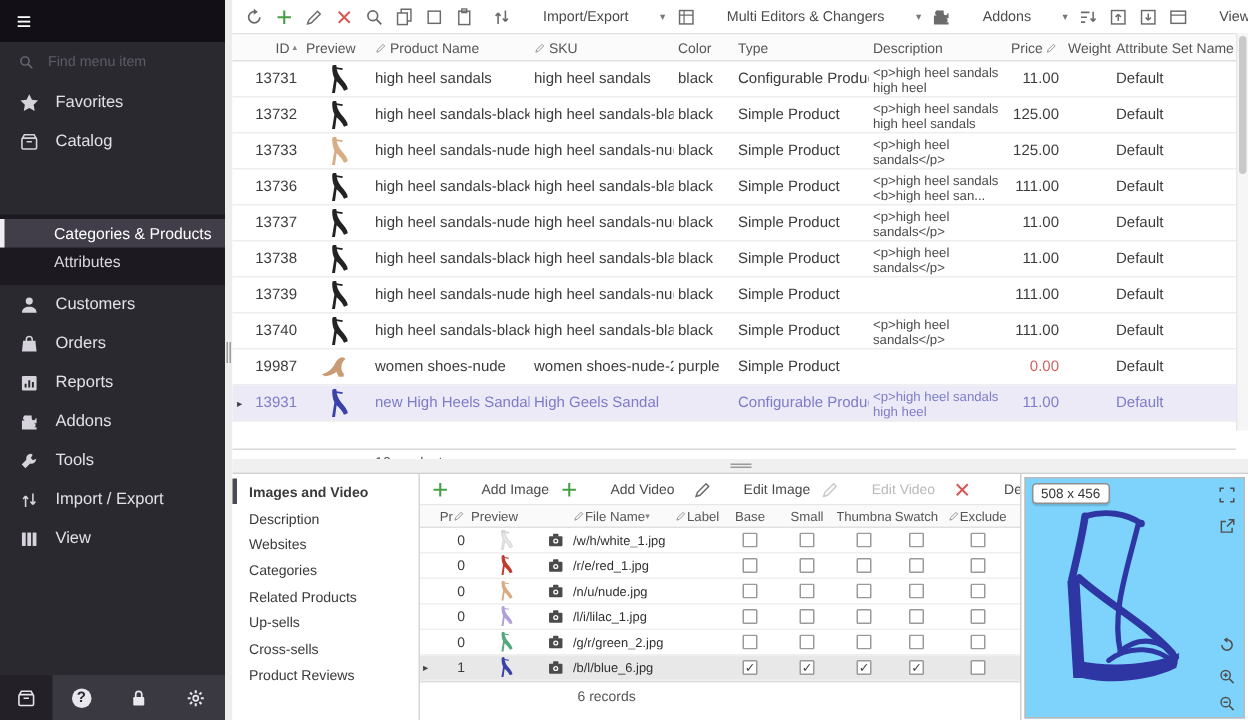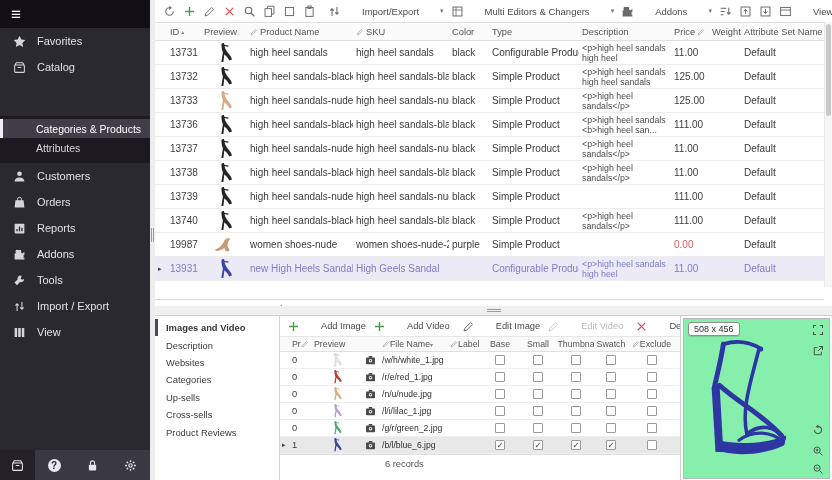--- a/index.html
+++ b/index.html
@@ -44,21 +44,21 @@
   .tarrow{font-size:7px;color:#777;}
   .vsep{width:1px;height:14px;background:#ddd;margin:0 2px;}
   .flabel{font-size:9.5px;color:#444;margin:0 3px 0 4px;}
   .fselect{display:flex;align-items:center;justify-content:space-between;width:168px;height:15px;border:1px solid #b9b9b9;border-radius:2px;padding:0 4px;font-size:8.6px;color:#333;cursor:pointer;background:#fff;overflow:hidden;}
 
   #pgrid{--pcols:12px 34px 46px 106px 96px 40px 90px 92px 38px 32px 83px;}
   .prow{display:grid;grid-template-columns:var(--pcols);align-items:center;height:23px;border-bottom:1px solid #ededed;font-size:10px;color:#3c3c3c;cursor:default;}
   .prow>div{padding:0 3px;overflow:hidden;white-space:nowrap;display:flex;align-items:center;}
   .phead{height:17px;background:#fbfbfb;border-bottom:1px solid #e0e0e0;color:#555;font-size:9.3px;}
   .phead>div{gap:2px;}
-  .c-right{}
+  .c-right{justify-content:flex-end;}
   .c-center{justify-content:center;}
   .cell-desc{white-space:normal!important;font-size:8.8px;line-height:10px;max-height:20px;color:#4a4a4a;display:block!important;padding-top:1px!important;}
   .prow.sel{background:#eceaf6;}
   .prow.sel>div{color:#7c7cc9;}
   .rowmark{font-size:7px;color:#444;}
   .pencil-mini{width:8px;height:8px;color:#8a8a8a;}
   .sortmini{font-size:6px;color:#888;}
   .shoe{display:flex;align-items:center;justify-content:center;}
   .shoe svg{width:15px;height:20px;}
   .shoe.pump svg{width:20px;height:14px;}
@@ -89,21 +89,21 @@
   .irow>div{padding:0 2px;overflow:hidden;white-space:nowrap;display:flex;align-items:center;}
   .ihead{height:14px;background:#fafafa;border-bottom:1px solid #e0e0e0;color:#555;font-size:8.8px;}
   .irow.sel{background:#e8e8e8;}
   .irow .shoe svg{width:11px;height:14px;}
   .fname{font-size:8.6px;color:#2f2f2f;}
   .cb{width:10px;height:10px;border:1px solid #9a9a9a;border-radius:1px;background:#fff;display:flex;align-items:center;justify-content:center;font-size:8.5px;color:#444;cursor:pointer;box-sizing:border-box;}
   .cam{width:11px;height:10px;color:#4a4a4a;}
   #istatus{height:17px;border-top:1px solid #dedede;display:flex;align-items:center;padding-left:105px;font-size:9.3px;color:#555;}
 
   #imgpanel{position:absolute;left:525px;top:0;width:152px;height:165px;border-left:1px solid #cfcfcf;box-sizing:border-box;background:#fff;}
-  .imgbox{position:absolute;left:2px;top:2px;right:2px;bottom:2px;border:1px solid #b9b9b9;background:#86efac;}
+  .imgbox{position:absolute;left:2px;top:2px;right:2px;bottom:2px;border:1px solid #b9b9b9;background:#7dd3fc;}
   .sizebadge{position:absolute;left:4px;top:3px;border:1px solid #8f8f8f;border-radius:3px;background:#fff;padding:1px 5px;font-size:9px;color:#333;box-shadow:0 1px 1px rgba(0,0,0,.15);}
   .pico{position:absolute;width:12px;height:12px;color:#4f4f4f;cursor:pointer;}
   .bigshoe{position:absolute;left:6px;top:14px;width:108px;height:138px;color:#2e36a3;}
 </style>
 </head>
 <body>
 
 <svg width="0" height="0" style="position:absolute" aria-hidden="true">
   <defs>
     <symbol id="i-refresh" viewBox="0 0 16 16">
@@ -234,20 +234,26 @@
       </symbol>
     <symbol id="i-pump" viewBox="0 0 20 14">
         <path d="M.5 11.5C5 10.6 8 7.4 9.6 3.9 10.6 1.7 12.3.4 14.3.1l2.2 1c-1.7 1.3-2.7 3-2.9 5.2-.2 1.9.4 3.6 1.7 5l-.3 1.9h-3.2l-1.5-3.3c-2 1.7-4.7 2.8-7.7 3z" fill="currentColor"></path>
       </symbol>
   </defs>
 </svg>
 
 <aside id="sidebar">
   <div class="sb-top">
     <span class="sb-burger">≡</span>
+  </div>
+  <div class="sb-search">
+    <svg class="ic">
+        <use href="#i-search"></use>
+      </svg>
+    <input type="text" placeholder="Find menu item" style="">
   </div>
   <div id="sb-items">
       <div class="sb-item">
         <svg class="ic">
           <use href="#i-star"></use>
         </svg>
         <span>Favorites</span>
       </div>
       <div class="sb-item">
         <svg class="ic">
@@ -681,20 +687,23 @@
         <span>Images and Video</span>
       </div>
       <div class="tab">
         <span>Description</span>
       </div>
       <div class="tab">
         <span>Websites</span>
       </div>
       <div class="tab">
         <span>Categories</span>
+      </div>
+      <div class="tab">
+        <span>Related Products</span>
       </div>
       <div class="tab">
         <span>Up-sells</span>
       </div>
       <div class="tab">
         <span>Cross-sells</span>
       </div>
       <div class="tab">
         <span>Product Reviews</span>
       </div>

